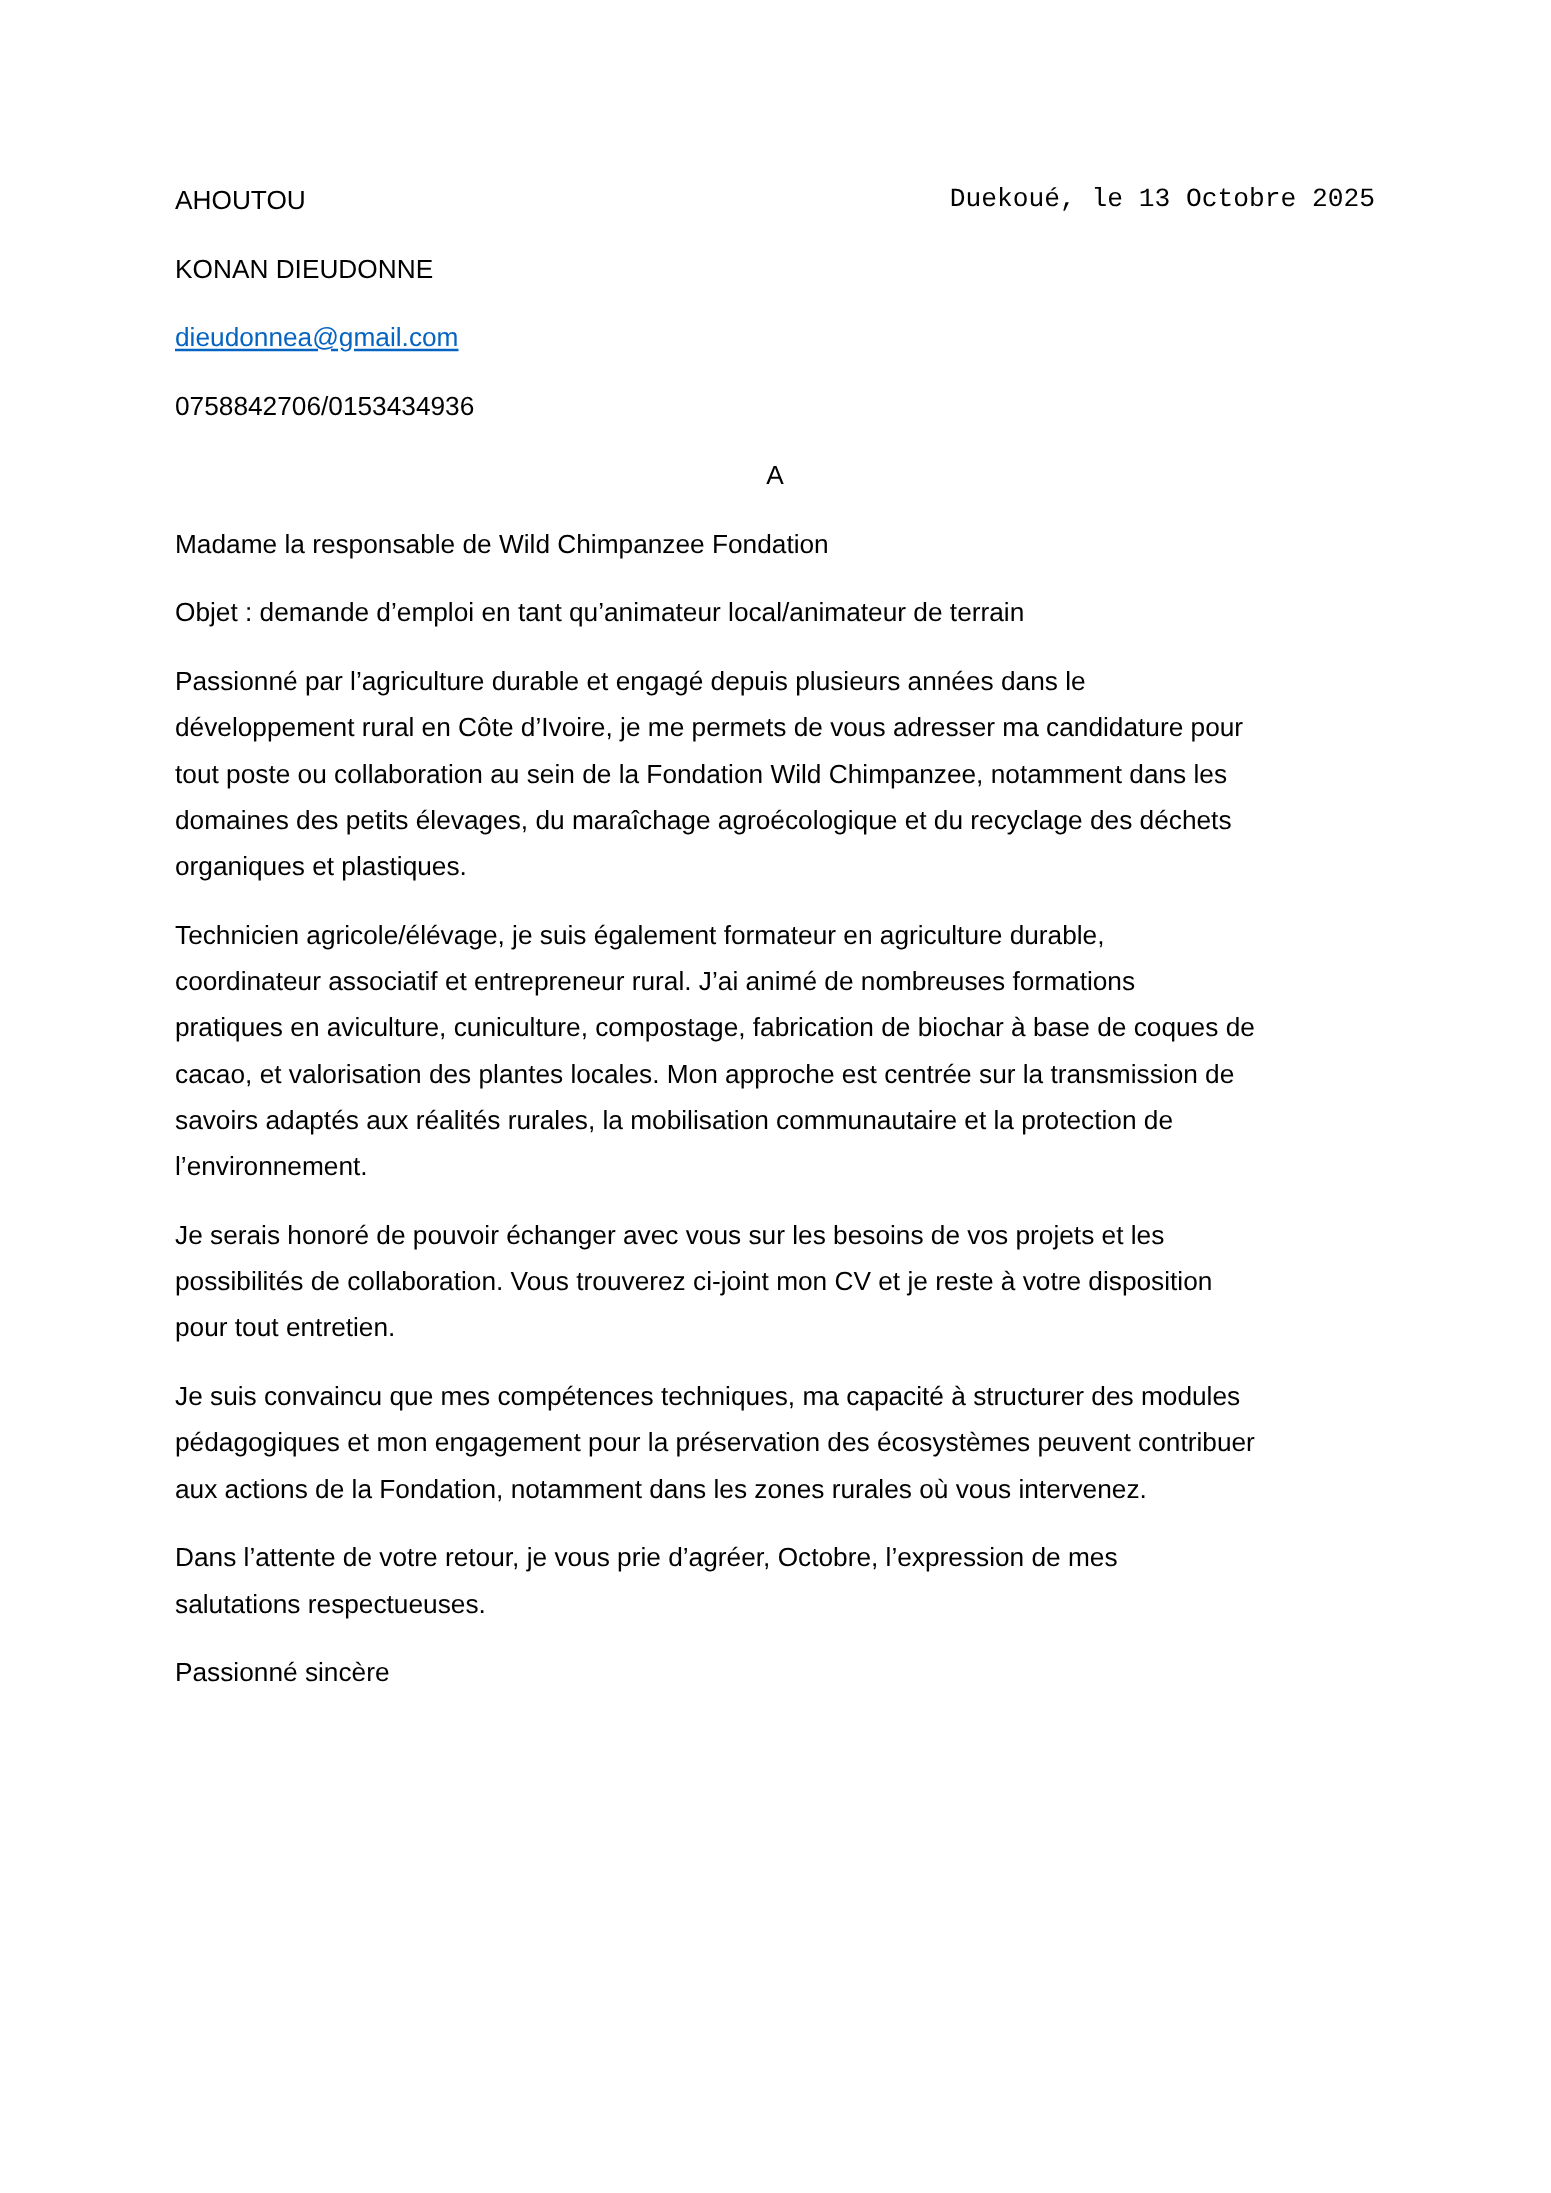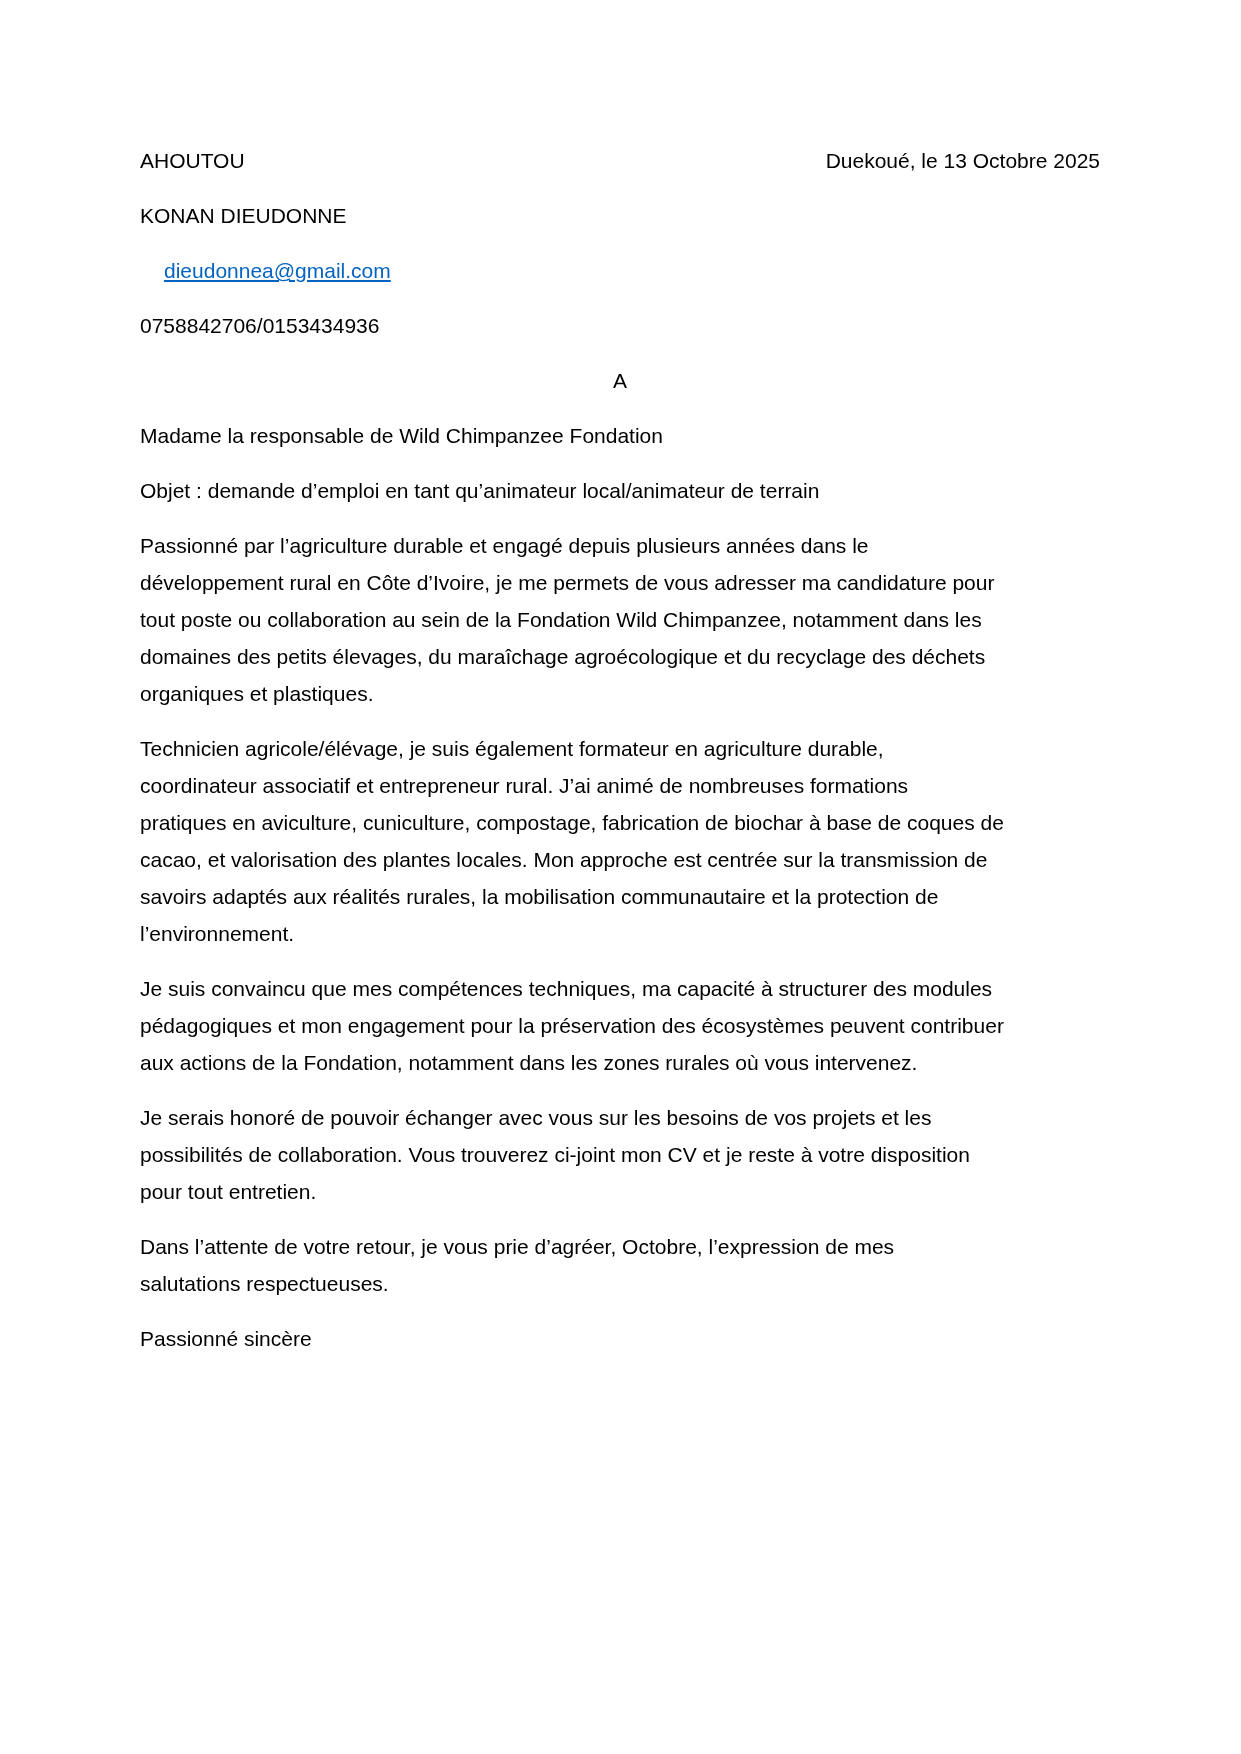--- a/index.html
+++ b/index.html
@@ -25,26 +25,26 @@
     white-space: pre;
   }
   .header-row {
     display: flex;
     justify-content: space-between;
     align-items: flex-start;
   }
   .date-line {
     line-height: 37px;
     white-space: pre;
+    font-family: Liberation Mono, monospace;
   }
   .email-link {
     color: #0563C1;
     text-decoration: underline;
     cursor: pointer;
-    margin-left: 24px;
   }
   .preposition {
     text-align: center;
   }
   .recipient-title {
     margin-left: 348px;
   }
   .subject {
     margin-top: 88px;
   }
@@ -77,24 +77,24 @@
 développement rural en Côte d’Ivoire, je me permets de vous adresser ma candidature pour
 tout poste ou collaboration au sein de la Fondation Wild Chimpanzee, notamment dans les
 domaines des petits élevages, du maraîchage agroécologique et du recyclage des déchets
 organiques et plastiques.</p>
   <p class="body-par">Technicien agricole/élévage, je suis également formateur en agriculture durable,
 coordinateur associatif et entrepreneur rural. J’ai animé de nombreuses formations
 pratiques en aviculture, cuniculture, compostage, fabrication de biochar à base de coques de
 cacao, et valorisation des plantes locales. Mon approche est centrée sur la transmission de
 savoirs adaptés aux réalités rurales, la mobilisation communautaire et la protection de
 l’environnement.</p>
+  <p class="body-par">Je serais honoré de pouvoir échanger avec vous sur les besoins de vos projets et les
+possibilités de collaboration. Vous trouverez ci-joint mon CV et je reste à votre disposition
+pour tout entretien.</p>
   <p class="body-par">Je suis convaincu que mes compétences techniques, ma capacité à structurer des modules
 pédagogiques et mon engagement pour la préservation des écosystèmes peuvent contribuer
 aux actions de la Fondation, notamment dans les zones rurales où vous intervenez.</p>
-  <p class="body-par">Je serais honoré de pouvoir échanger avec vous sur les besoins de vos projets et les
-possibilités de collaboration. Vous trouverez ci-joint mon CV et je reste à votre disposition
-pour tout entretien.</p>
   <p class="body-par">Dans l’attente de votre retour, je vous prie d’agréer, Octobre, l’expression de mes
 salutations respectueuses.</p>
 
   <p class="signoff">Passionné sincère</p>
 
 </div>
 
 </body></html>

